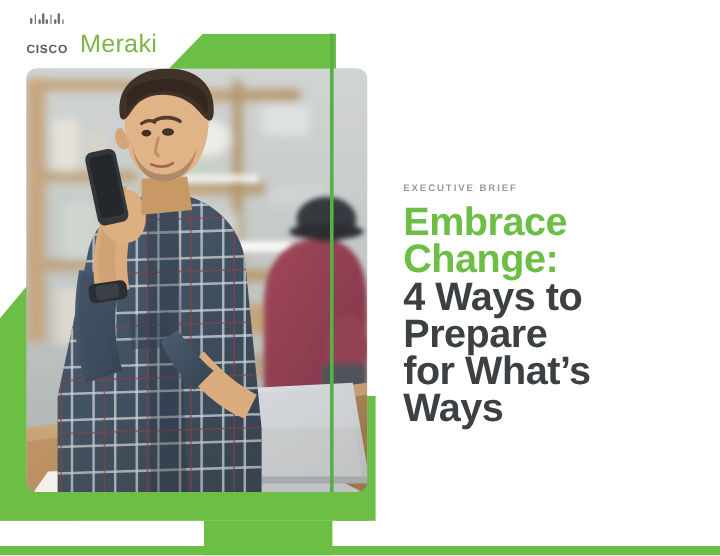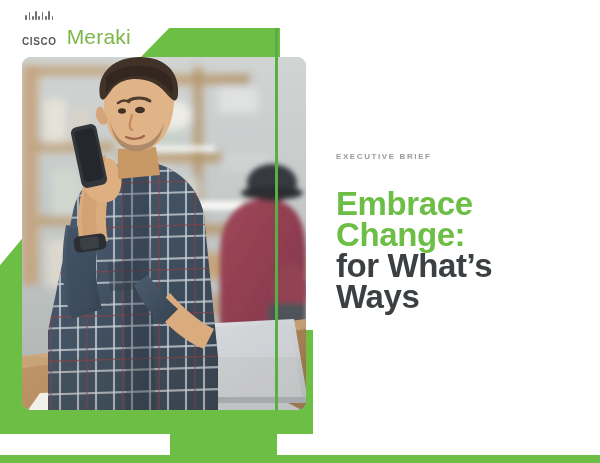--- a/index.html
+++ b/index.html
@@ -151,21 +151,21 @@
     position: absolute;
     left: 336px;
     top: 152px;
     width: 244px;
   }
   .eyebrow {
     font-size: 8px;
     font-weight: bold;
     letter-spacing: 1.6px;
     color: #9a9a9a;
-    margin: 0 0 26px 0;
+    margin: 0 0 7px 0;
     line-height: 10px;
   }
   .headline {
     margin: 0;
     font-size: 33px;
     font-weight: bold;
     line-height: 31px;
     letter-spacing: -0.4px;
     color: #3c4043;
   }
@@ -406,17 +406,18 @@
   </div>
 
   <div class="deco deco-vline"></div>
   <div class="deco deco-bottom-column"></div>
   <div class="deco deco-bottom-strip"></div>
 
   <div class="title-block">
     <div class="eyebrow">EXECUTIVE BRIEF</div>
     <h1 class="headline">
       <span class="hl-accent">Embrace Change:</span>
+      <span class="hl-line">4 Ways to Prepare</span>
       <span class="hl-line">for What’s Ways</span>
     </h1>
   </div>
 
 </div>
 
 </body></html>

